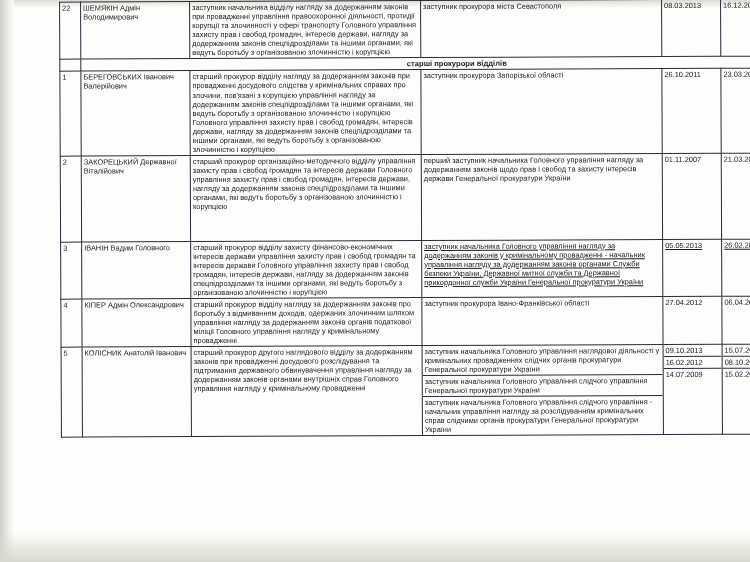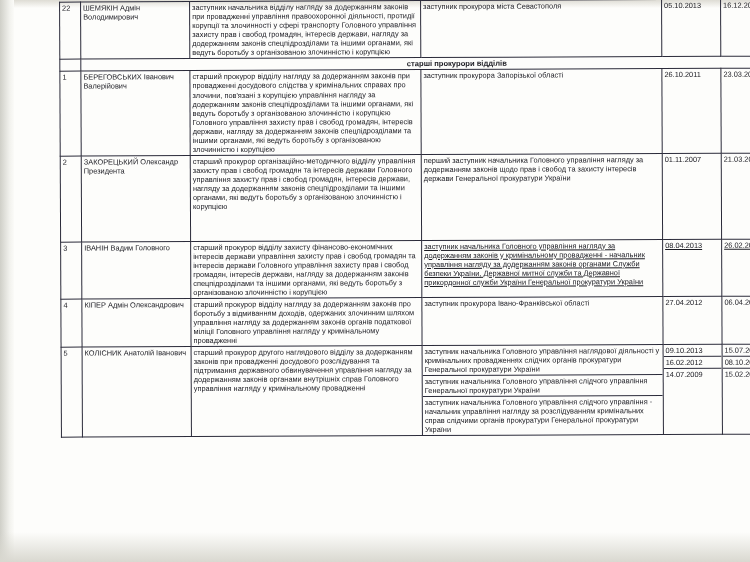--- a/index.html
+++ b/index.html
@@ -105,21 +105,21 @@
   <div class="scan-shade-bottom"></div>
 
   <table class="doc skew">
 
     <tbody>
         <tr>
       <td class="c-num">22</td>
       <td class="c-name">ШЕМЯКІН Адмін Володимирович</td>
       <td class="c-pos1">заступник начальника відділу нагляду за додержанням законів при провадженні управління правоохоронної діяльності, протидії корупції та злочинності у сфері транспорту Головного управління захисту прав і свобод громадян, інтересів держави, нагляду за додержанням законів спецпідрозділами та іншими органами, які ведуть боротьбу з організованою злочинністю і корупцією</td>
       <td class="c-pos2">заступник прокурора міста Севастополя</td>
-      <td class="c-d1 nowrapdate">05.10.2013</td>
+      <td class="c-d1 nowrapdate">08.03.2013</td>
       <td class="c-d2 nowrapdate">16.12.2014</td>
       <td class="c-note"></td>
     </tr>
 
     <tr class="section-row">
       <td></td>
       <td colspan="6">старші прокурори відділів</td>
     </tr>
 
     <tr>
@@ -127,34 +127,34 @@
       <td class="c-name">БЕРЕГОВСЬКИХ Іванович Валерійович</td>
       <td class="c-pos1">старший прокурор відділу нагляду за додержанням законів при провадженні досудового слідства у кримінальних справах про злочини, пов'язані з корупцією управління нагляду за додержанням законів спецпідрозділами та іншими органами, які ведуть боротьбу з організованою злочинністю і корупцією Головного управління захисту прав і свобод громадян, інтересів держави, нагляду за додержанням законів спецпідрозділами та іншими органами, які ведуть боротьбу з організованою злочинністю і корупцією</td>
       <td class="c-pos2">заступник прокурора Запорізької області</td>
       <td class="c-d1 nowrapdate">26.10.2011</td>
       <td class="c-d2 nowrapdate">23.03.2014</td>
       <td class="c-note"></td>
     </tr>
 
     <tr>
       <td class="c-num">2</td>
-      <td class="c-name">ЗАКОРЕЦЬКИЙ Олександр Президента</td>
+      <td class="c-name">ЗАКОРЕЦЬКИЙ Державної Віталійович</td>
       <td class="c-pos1">старший прокурор організаційно-методичного відділу управління захисту прав і свобод громадян та інтересів держави Головного управління захисту прав і свобод громадян, інтересів держави, нагляду за додержанням законів спецпідрозділами та іншими органами, які ведуть боротьбу з організованою злочинністю і корупцією</td>
       <td class="c-pos2">перший заступник начальника Головного управління нагляду за додержанням законів щодо прав і свобод та захисту інтересів держави Генеральної прокуратури України</td>
       <td class="c-d1 nowrapdate">01.11.2007</td>
       <td class="c-d2 nowrapdate">21.03.2011</td>
       <td class="c-note tiny">10.10.14 звільнено з посади у порядку переводу до Адмін. Президента України (наказ ГПУ № 2418ц від 10.10.14)</td>
     </tr>
 
     <tr>
       <td class="c-num">3</td>
       <td class="c-name">ІВАНІН Вадим Головного</td>
       <td class="c-pos1">старший прокурор відділу захисту фінансово-економічних інтересів держави управління захисту прав і свобод громадян та інтересів держави Головного управління захисту прав і свобод громадян, інтересів держави, нагляду за додержанням законів спецпідрозділами та іншими органами, які ведуть боротьбу з організованою злочинністю і корупцією</td>
       <td class="c-pos2 underline">заступник начальника Головного управління нагляду за додержанням законів у кримінальному провадженні - начальник управління нагляду за додержанням законів органами Служби безпеки України, Державної митної служби та Державної прикордонної служби України Генеральної прокуратури України</td>
-      <td class="c-d1 nowrapdate underline">08.04.2013</td>
+      <td class="c-d1 nowrapdate underline">05.05.2013</td>
       <td class="c-d2 nowrapdate underline">26.02.2014</td>
       <td class="c-note"></td>
     </tr>
 
     <tr>
       <td class="c-num">4</td>
       <td class="c-name">КІПЕР Адмін Олександрович</td>
       <td class="c-pos1">старший прокурор відділу нагляду за додержанням законів про боротьбу з відмиванням доходів, одержаних злочинним шляхом управління нагляду за додержанням законів органів податкової міліції Головного управління нагляду у кримінальному провадженні</td>
       <td class="c-pos2">заступник прокурора Івано-Франківської області</td>
       <td class="c-d1 nowrapdate">27.04.2012</td>

